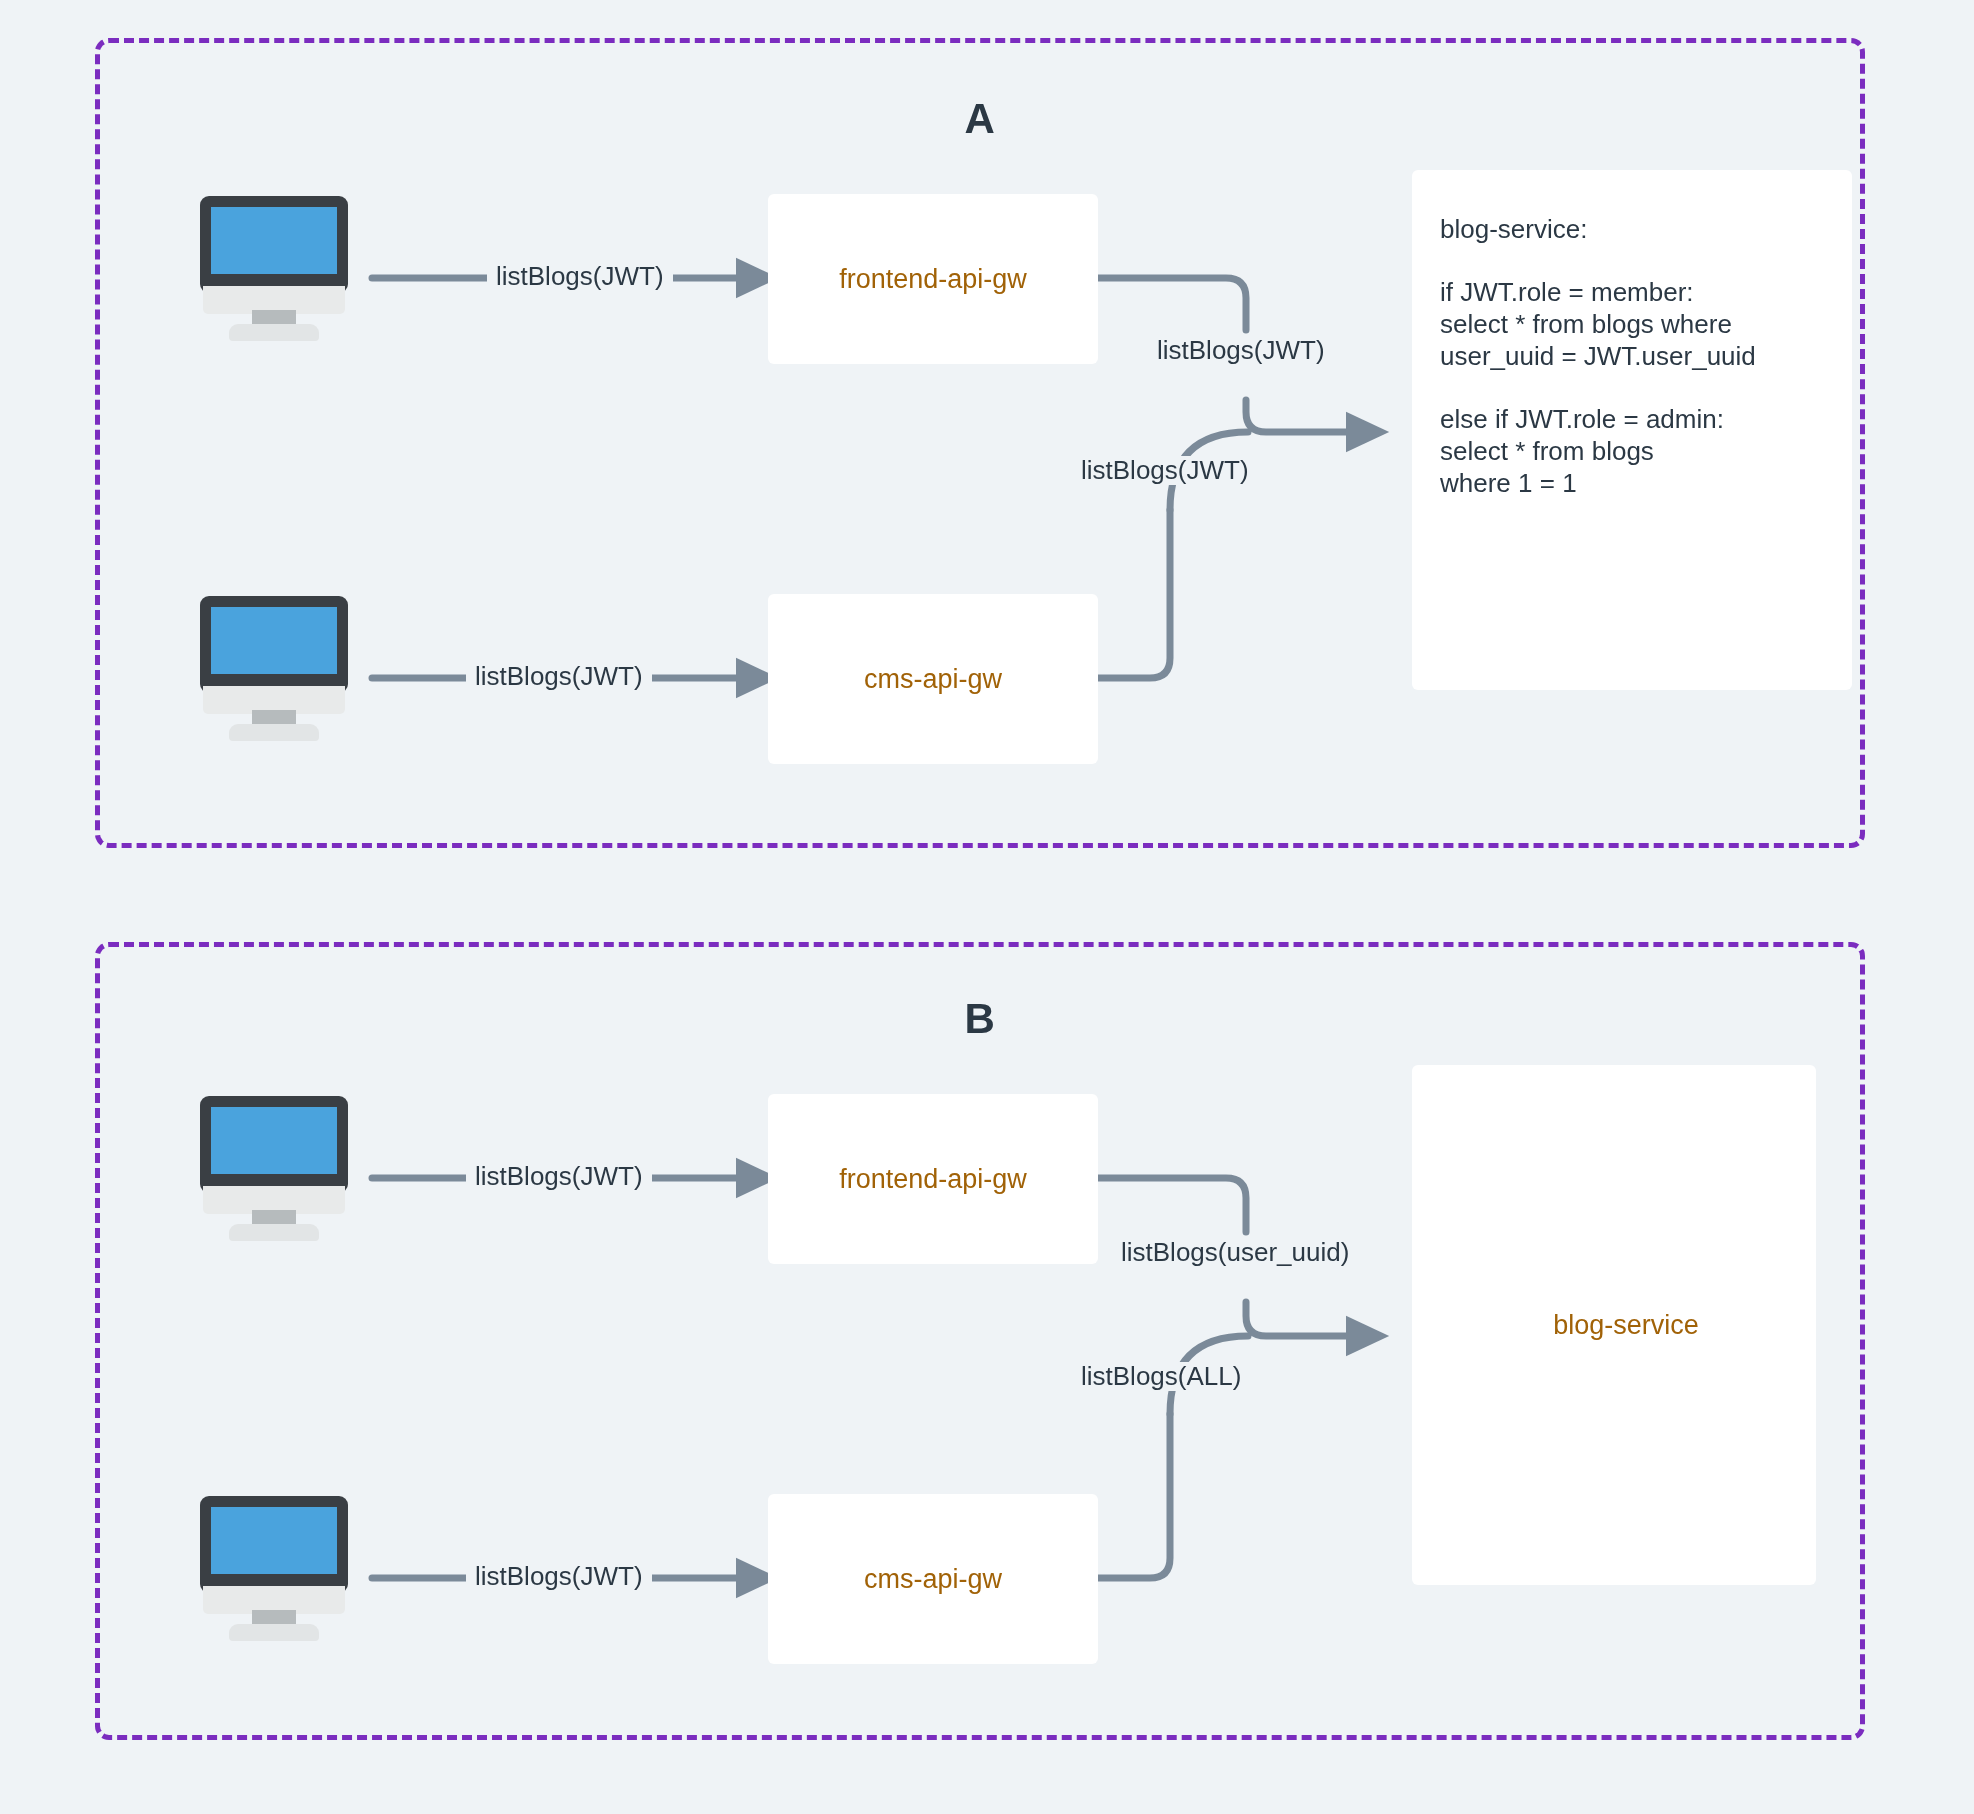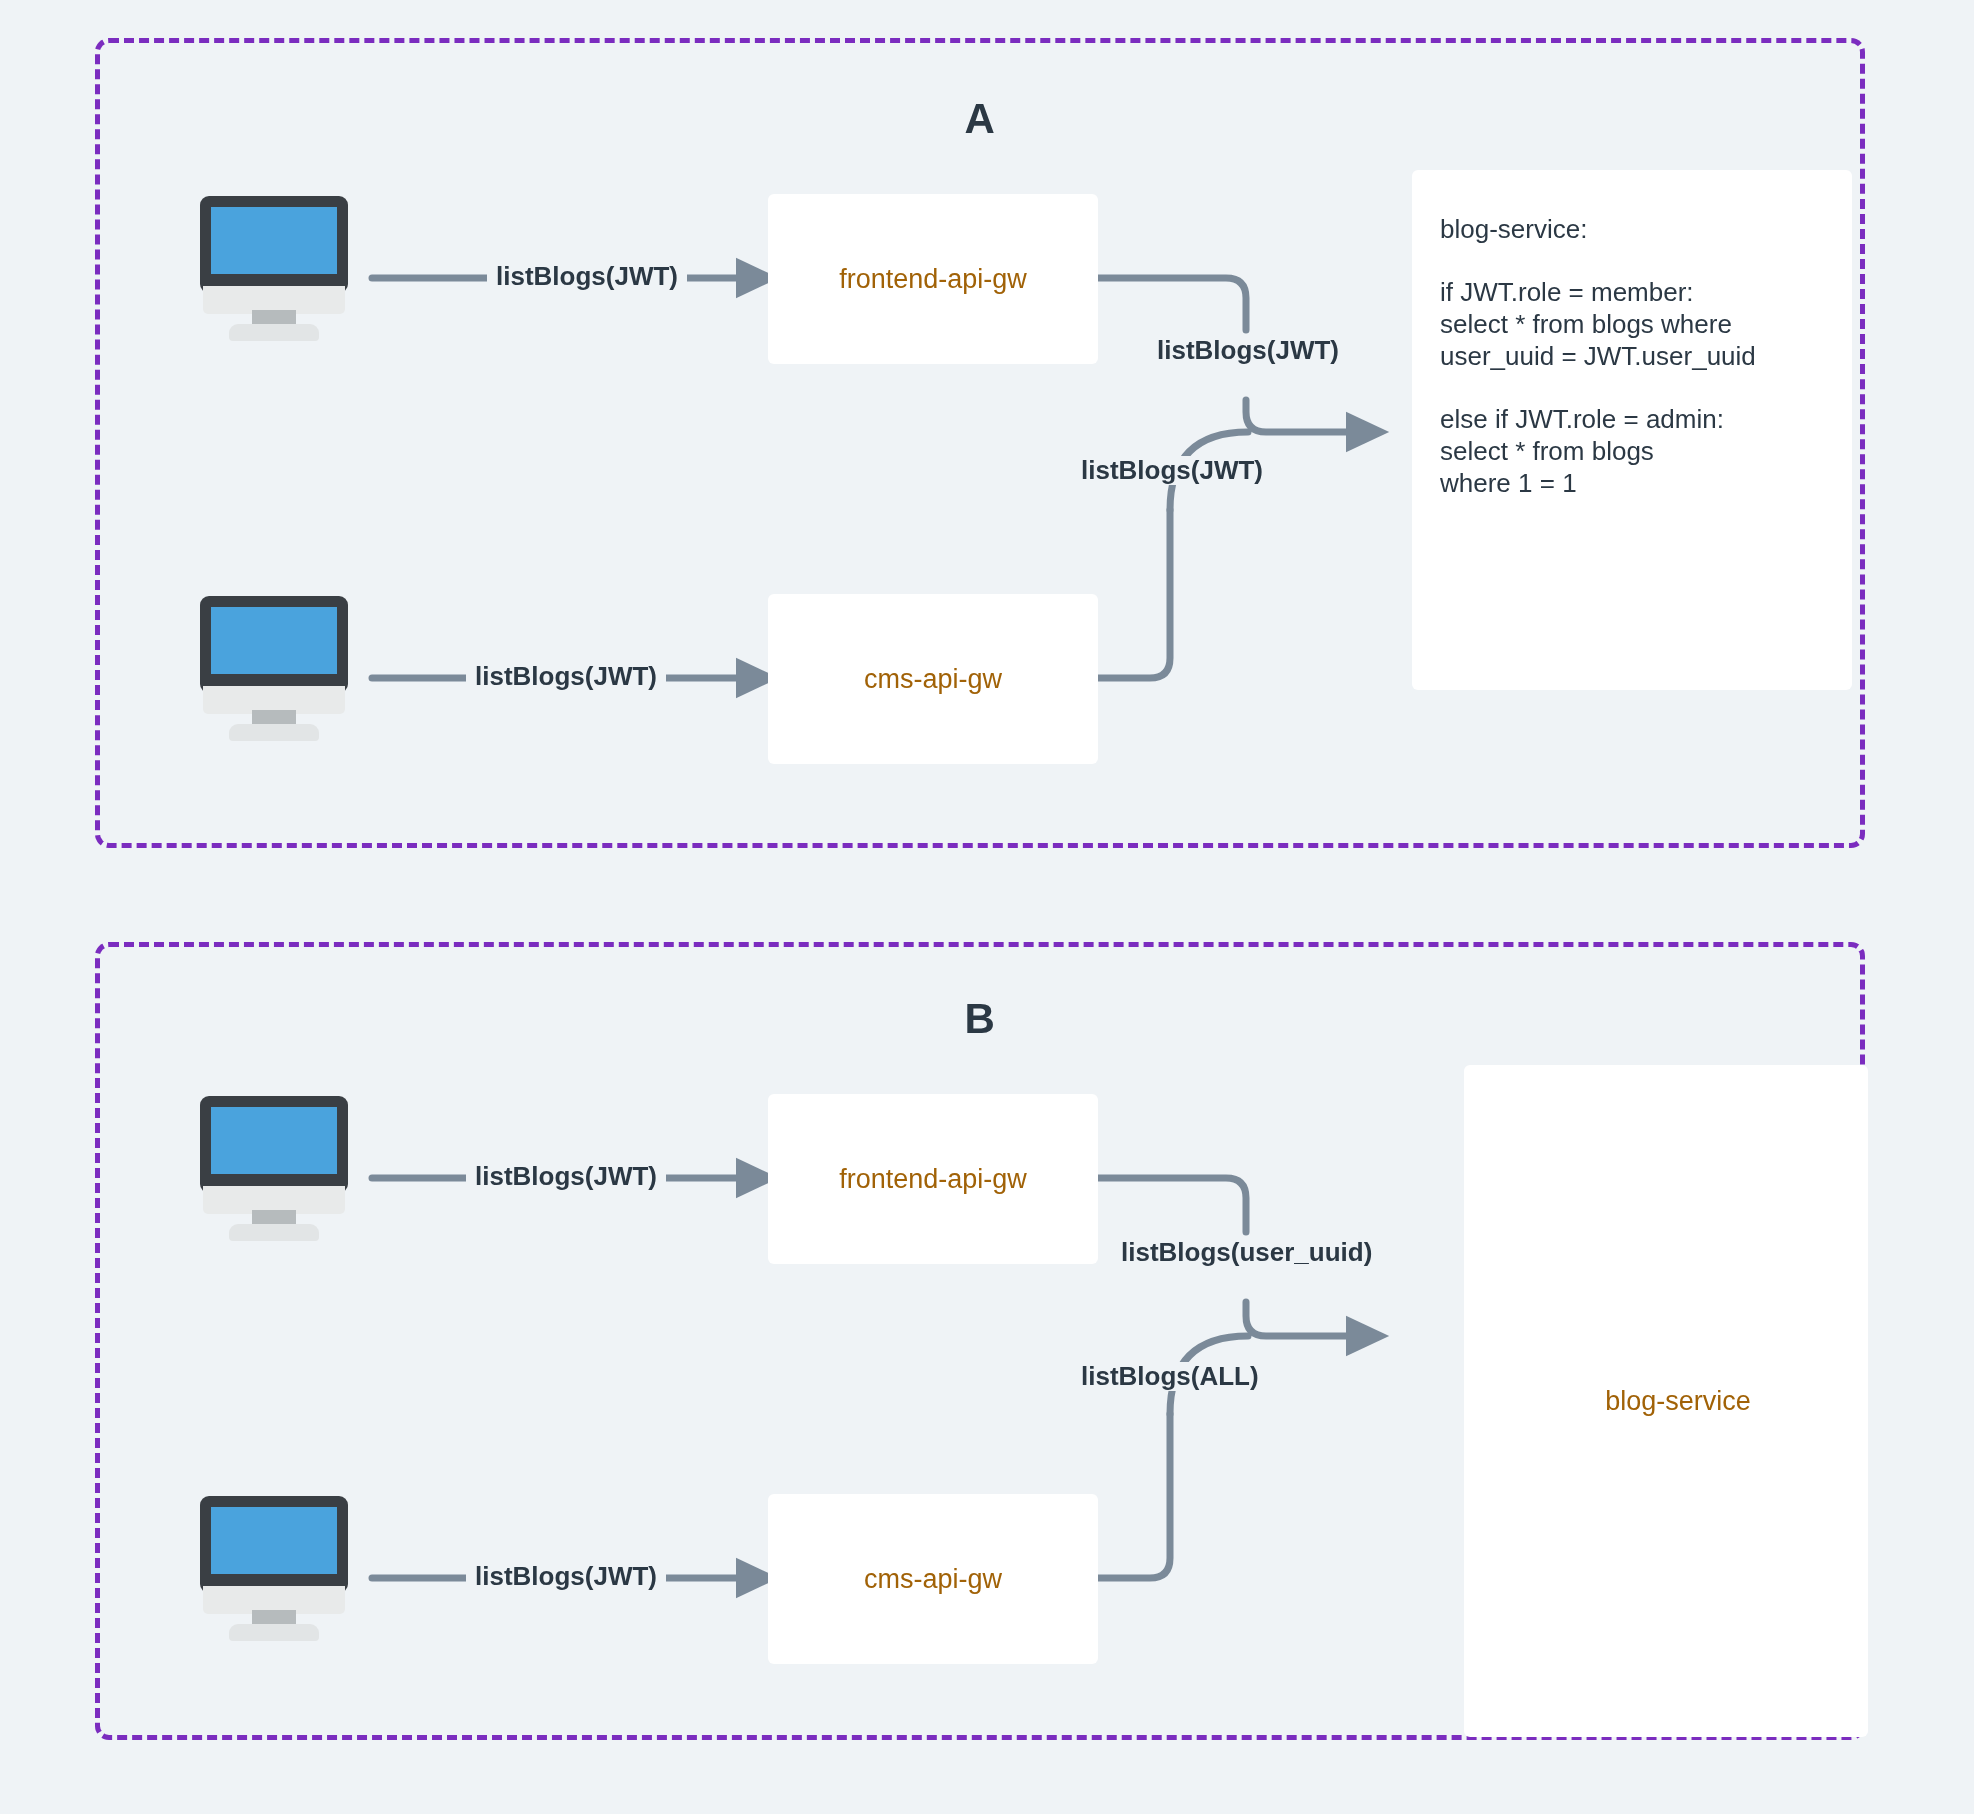--- a/index.html
+++ b/index.html
@@ -110,21 +110,20 @@
 
   
   .elabel {
     position: absolute;
     font-size: 26px;
     color: #2b3844;
     background: #eff3f6;
     padding: 0 9px;
     white-space: nowrap;
     line-height: 1.1;
-    font-weight: bold;
   }
 </style>
 </head>
 <body>
 
 <div id="stage">
 
   <svg id="wires" viewBox="0 0 1974 1814" xmlns="http://www.w3.org/2000/svg">
     <defs>
       <marker id="ah" markerWidth="7" markerHeight="7" refX="4.6" refY="3.5" orient="auto" markerUnits="strokeWidth">
@@ -220,21 +219,21 @@
   </div>
 
   <div class="box" style="left:768px; top:1094px; width:330px; height:170px;">
     <span>frontend-api-gw</span>
   </div>
 
   <div class="box" style="left:768px; top:1494px; width:330px; height:170px;">
     <span>cms-api-gw</span>
   </div>
 
-  <div class="box" style="left:1464px; top:1065px; width:404px; height:672px;padding-left:24px;">
+  <div class="box" style="left:1412px; top:1065px; width:404px; height:520px;padding-left:24px;">
     <span>blog-service</span>
   </div>
 
   <div class="elabel" style="left:466px; top:1162px;">listBlogs(JWT)</div>
   <div class="elabel" style="left:466px; top:1562px;">listBlogs(JWT)</div>
   <div class="elabel" style="left:1112px; top:1238px;">listBlogs(user_uuid)</div>
   <div class="elabel" style="left:1072px; top:1362px;text-align:right;">listBlogs(ALL)</div>
 
 </div>
 

